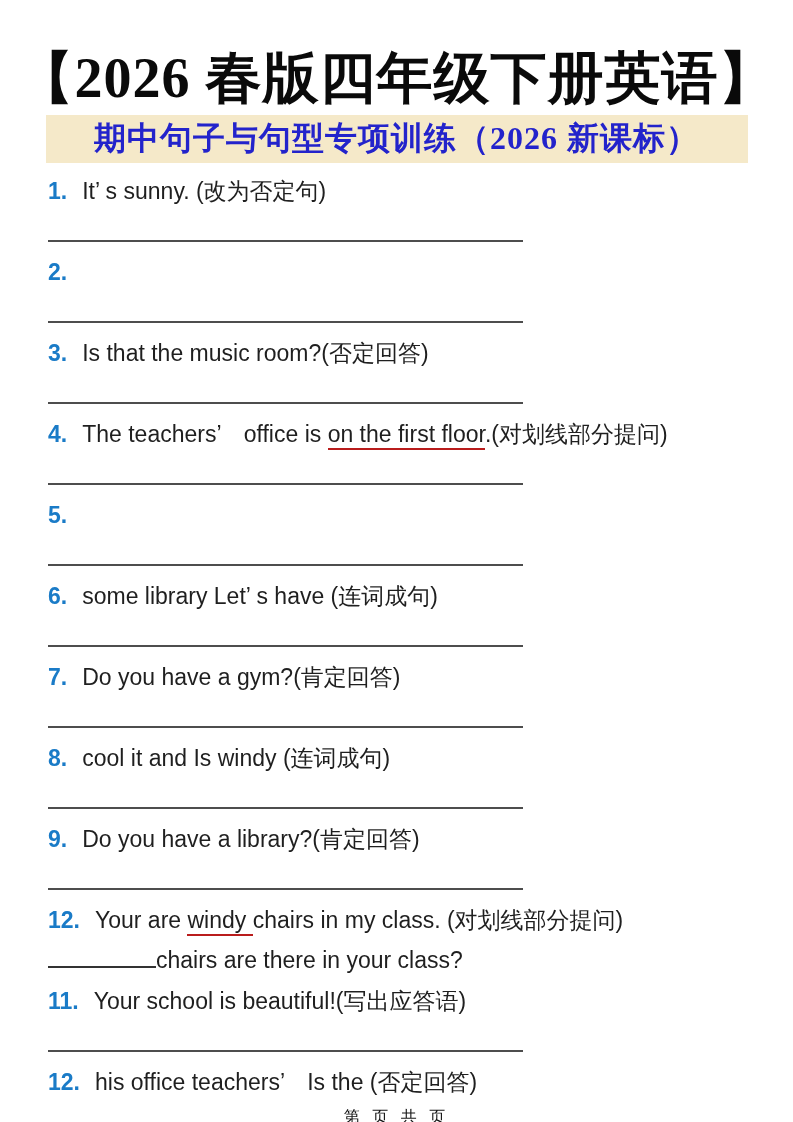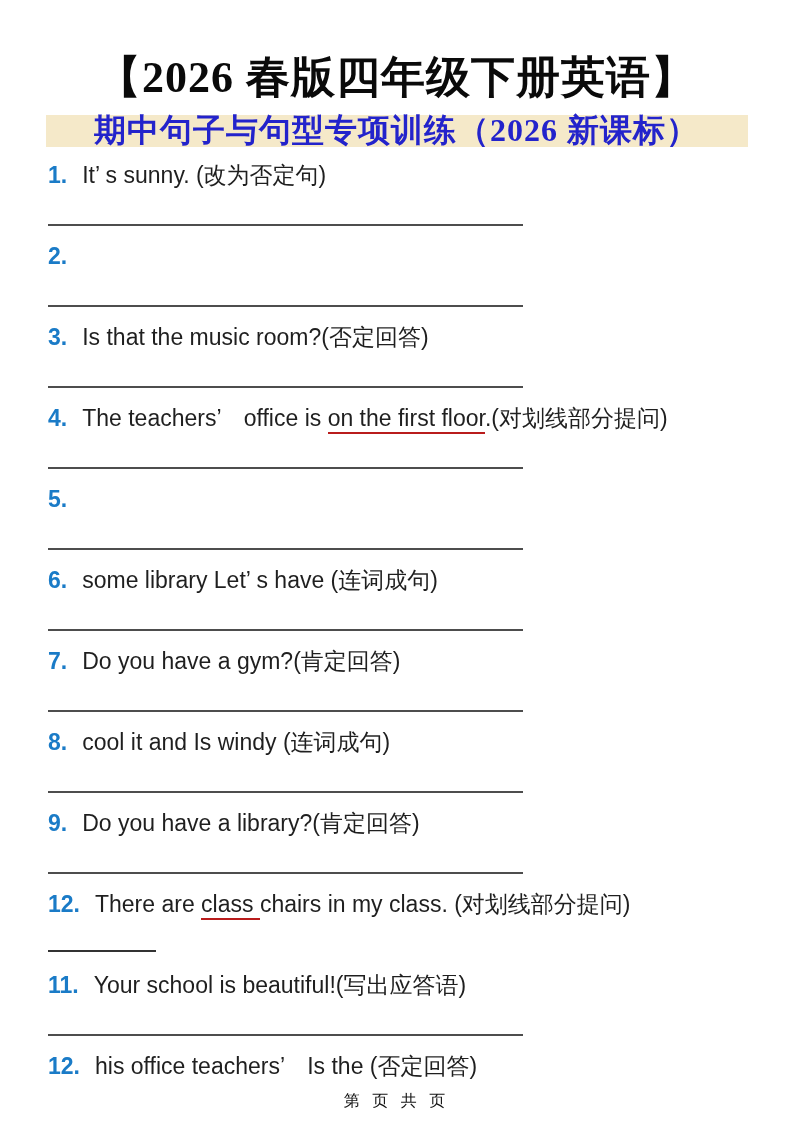--- a/index.html
+++ b/index.html
@@ -13,29 +13,29 @@
     position: relative;
     width: 793px; height: 1122px;
     background: #ffffff;
   }
   
   .doc-title {
     margin-top: 50px;
     text-align: center;
     font-family: "Liberation Serif", serif;
     font-weight: 700;
-    font-size: 44px;
+    font-size: 56px;
     line-height: 56px;
     letter-spacing: 1px;
     color: #0a0a0a;
     white-space: pre;
   }
   .subtitle-band {
     margin: 9px auto 12px auto;
-    width: 702px; height: 32px;
+    width: 702px; height: 48px;
     background: var(--subtitle-bg, #f5e9c9);
     display: flex; align-items: center; justify-content: center;
   }
   .subtitle-text {
     font-family: "Liberation Serif", serif;
     font-weight: 700;
     font-size: 32px;
     letter-spacing: 1px;
     color: var(--subtitle-blue, #2323cb);
     white-space: pre;
@@ -165,23 +165,23 @@
       <div class="item">
         <div class="item-line">
           <span class="num">9.</span>
           <span class="txt"><span>Do you have a library?(肯定回答)</span></span>
         </div>
         <div class="ans-line"></div>
       </div>
       <div class="item no-ans">
         <div class="item-line">
           <span class="num">12.</span>
-          <span class="txt"><span>There are </span><span class="u">class </span><span>chairs in my class. (对划线部分提问)</span></span>
+          <span class="txt"><span>Your are </span><span class="u">windy </span><span>chairs in my class. (对划线部分提问)</span></span>
         </div>
-        <div class="item-line2"><span class="blank" style="width: 108px;"></span></div>
+        <div class="item-line2"><span class="blank" style="width: 108px;"></span><span>chairs are there in your class?</span></div>
       </div>
       <div class="item">
         <div class="item-line">
           <span class="num">11.</span>
           <span class="txt"><span>Your school is beautiful!(写出应答语)</span></span>
         </div>
         <div class="ans-line"></div>
       </div>
       <div class="item no-ans">
         <div class="item-line">

